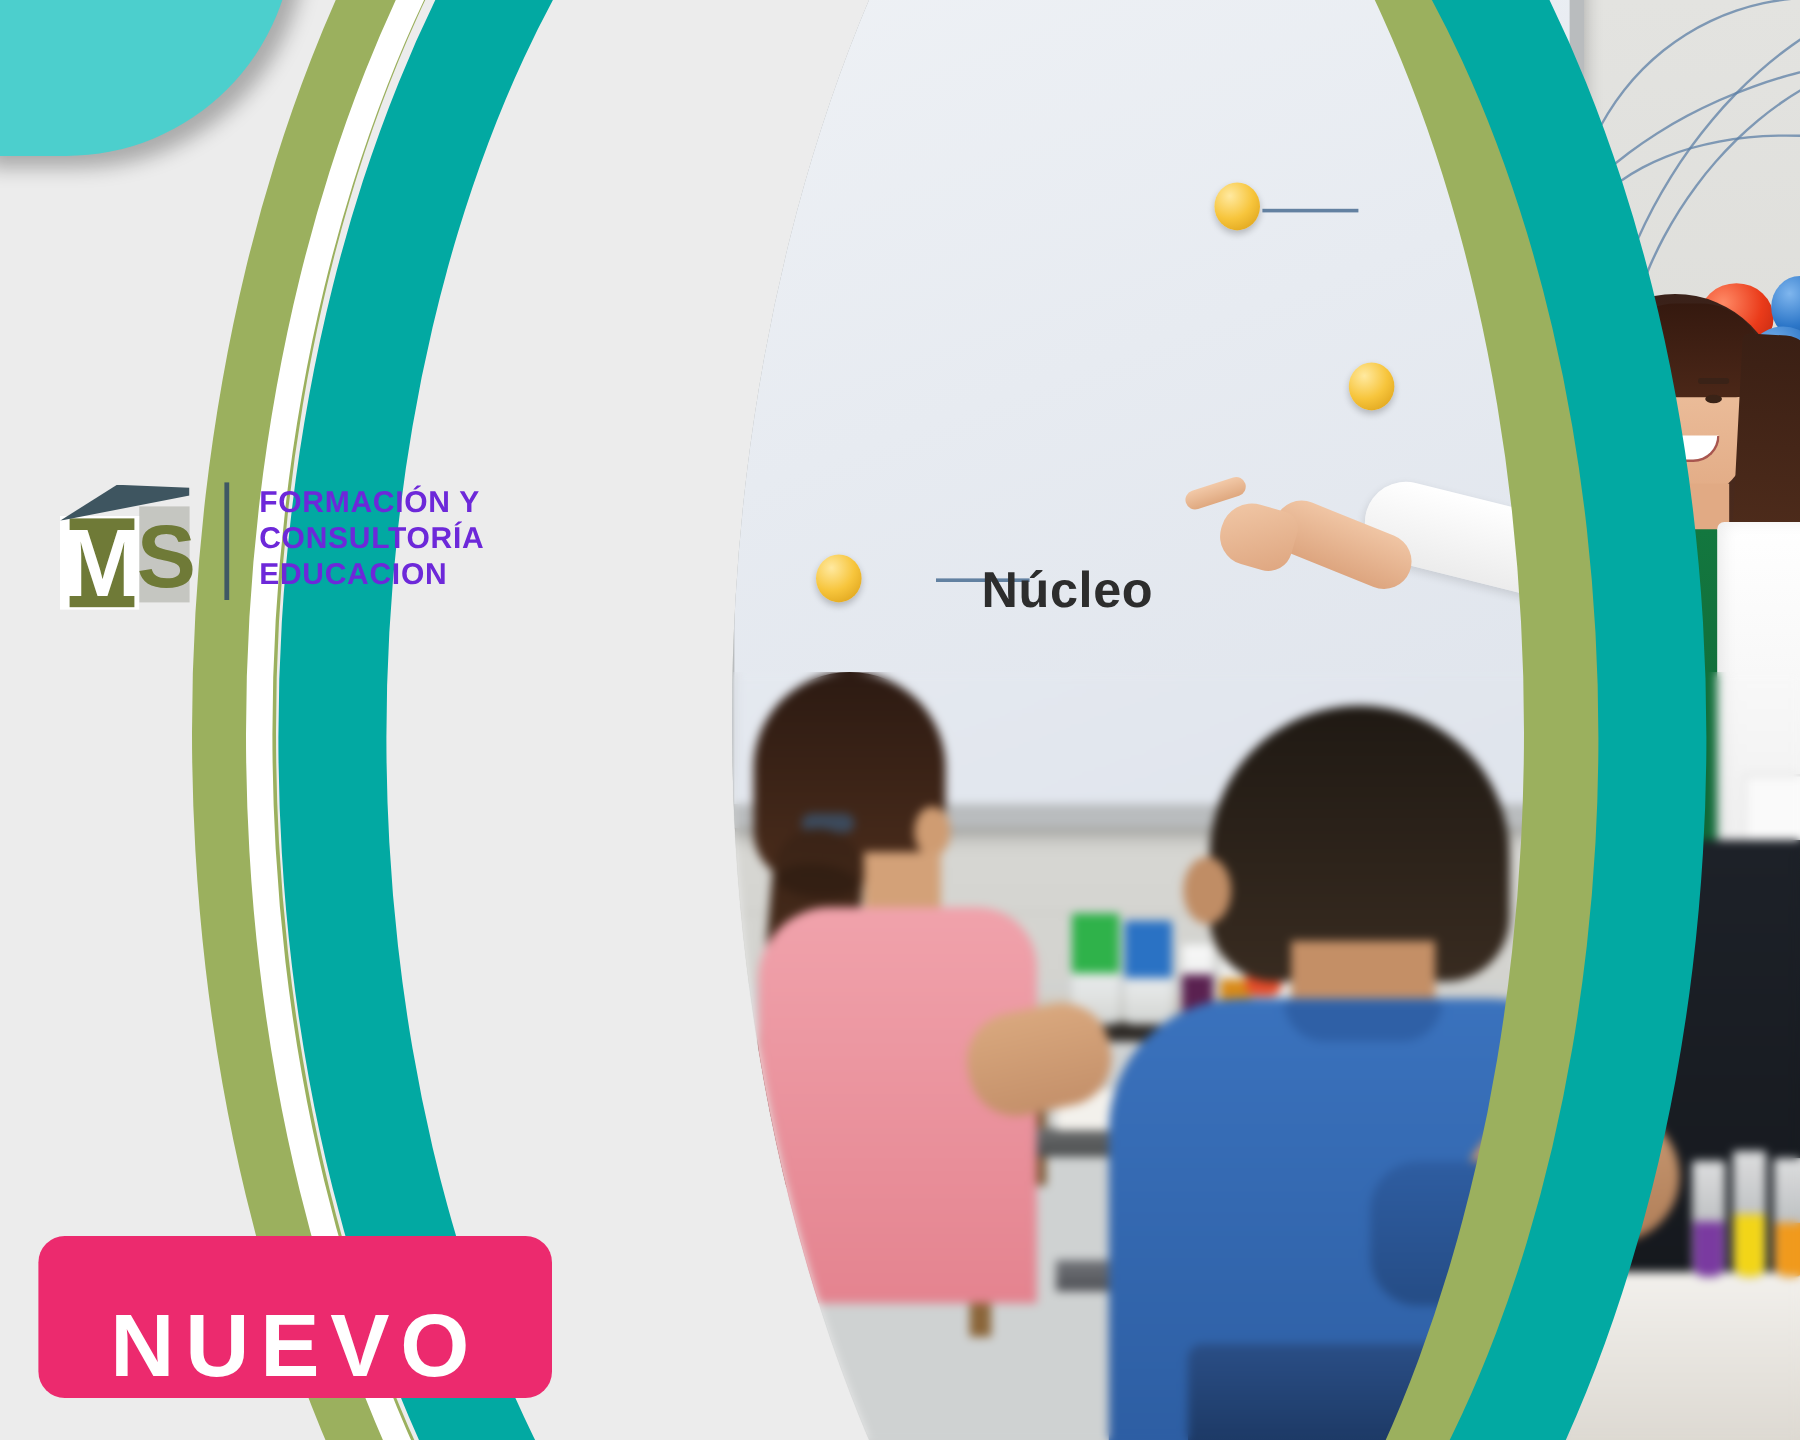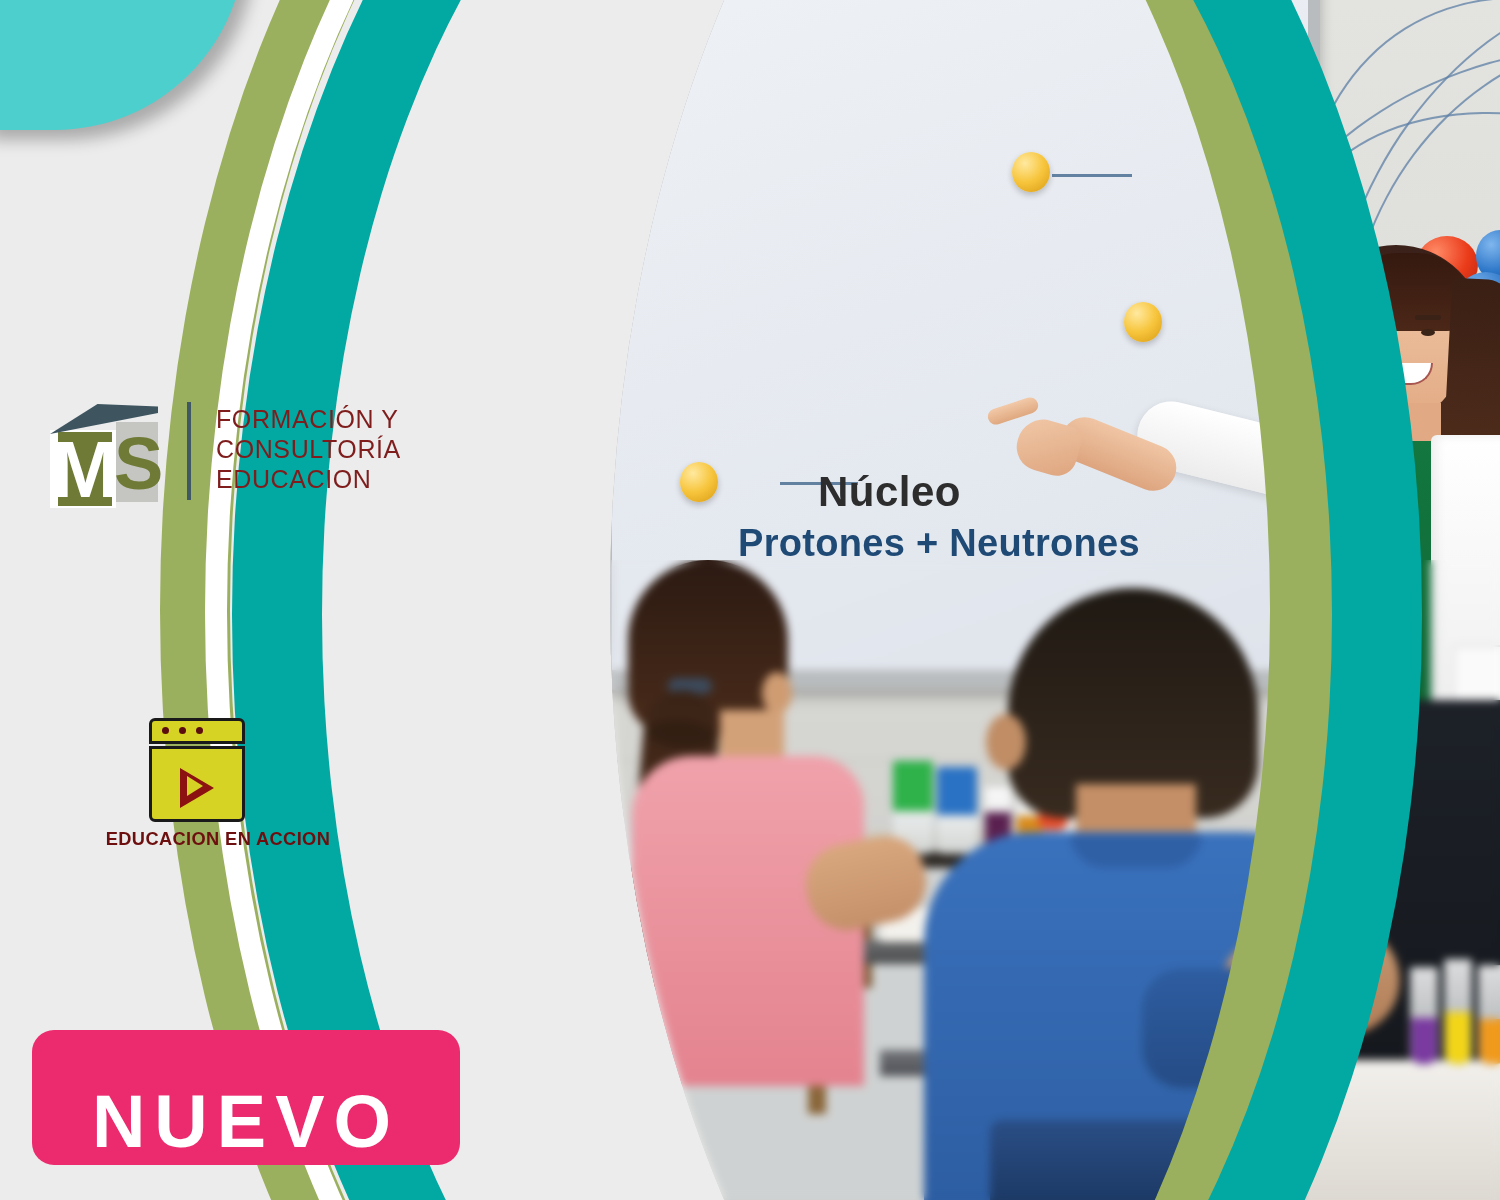--- a/index.html
+++ b/index.html
@@ -219,21 +219,21 @@
   .cube-left{position:absolute;left:0;top:26px;width:66px;height:78px;background:#ffffff;}
   .cube-right{position:absolute;left:66px;top:18px;width:42px;height:80px;background:#c5c6c1;}
   .cube-s{position:absolute;left:64px;top:22px;width:44px;height:78px;
       font-size:74px;font-weight:700;line-height:76px;color:#6f7a37;
       font-family:"Liberation Sans",sans-serif;}
   .cube-olivebg{position:absolute;left:8px;top:28px;width:54px;height:74px;background:#6f7a37;}
   .cube-maskM{position:absolute;left:2px;top:26px;width:64px;height:80px;
       color:#ffffff;font-size:80px;font-weight:700;line-height:80px;
       -webkit-text-stroke:0;}
   .divider{position:absolute;left:137px;top:4px;width:4px;height:98px;background:#3f5864;}
-  .ms-text{position:absolute;left:166px;top:6px;color:#7f1d1d;font-weight:400;
+  .ms-text{position:absolute;left:166px;top:6px;color:#6d28d9;font-weight:700;
       font-size:25px;line-height:30px;letter-spacing:.6px;}
 
   .edu-logo{position:absolute;left:140px;top:718px;width:150px;height:130px;}
   .edu-win{position:absolute;left:9px;top:0;width:96px;height:104px;}
   .edu-bar{position:absolute;left:0;top:0;width:96px;height:26px;
       background:#d6d324;border:3px solid #1a1a1a;border-radius:6px 6px 0 0;box-sizing:border-box;}
   .edu-body{position:absolute;left:0;top:28px;width:96px;height:76px;
       background:#d6d324;border:3px solid #1a1a1a;border-radius:0 0 6px 6px;box-sizing:border-box;}
   .edu-dot{position:absolute;top:9px;width:7px;height:7px;border-radius:50%;background:#5c0d0d;}
   .edu-play{position:absolute;left:31px;top:50px;width:0;height:0;
@@ -294,21 +294,20 @@
 
         <div class="electron" style="left:400px;top:162px;"></div>
         <div class="electron" style="left:512px;top:312px;"></div>
         <div class="electron" style="left:68px;top:472px;"></div>
 
         <div class="leader" style="left:440px;top:184px;width:80px;"></div>
         <div class="leader" style="left:168px;top:492px;width:78px;"></div>
       </div>
 
       <div class="lbl lbl-nucleo">Núcleo</div>
-      <div class="lbl lbl-protones">Protones + Neutrones</div>
 
       <div class="teacher">
         <div class="t-hair-back"></div>
         <div class="t-face"></div>
         <div class="t-hair-front"></div>
         <div class="t-hair-side-l"></div>
         <div class="t-hair-side-r"></div>
         <div class="t-brow" style="left:112px;top:72px;"></div>
         <div class="t-brow" style="left:160px;top:70px;"></div>
         <div class="t-eye" style="left:118px;top:86px;"></div>
@@ -424,30 +423,18 @@
       <div class="cube-s">S</div>
     </div>
     <div class="divider"></div>
     <div class="ms-text">
       <div>FORMACIÓN Y</div>
       <div>CONSULTORÍA</div>
       <div>EDUCACION</div>
     </div>
   </div>
 
-  <div class="edu-logo">
-    <div class="edu-win">
-      <div class="edu-bar"></div>
-      <div class="edu-dot" style="left:13px;"></div>
-      <div class="edu-dot" style="left:30px;"></div>
-      <div class="edu-dot" style="left:47px;"></div>
-      <div class="edu-body"></div>
-      <div class="edu-play"></div>
-      <div class="edu-play-in"></div>
-    </div>
-    <div class="edu-text">EDUCACION EN ACCION</div>
-  </div>
 
   <div class="nuevo">
     <span>NUEVO</span>
   </div>
 
 </div>
 
 </body></html>

